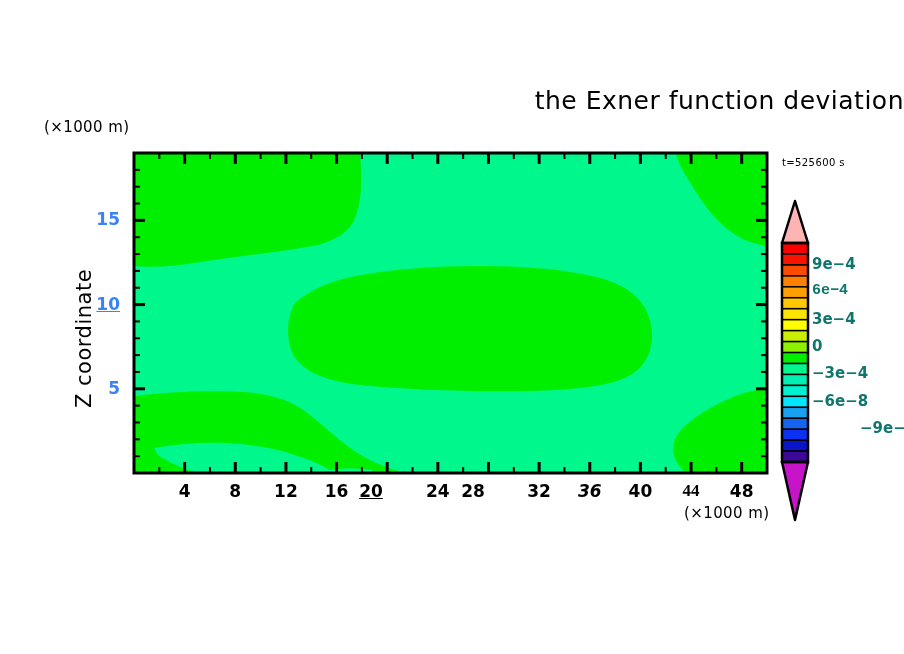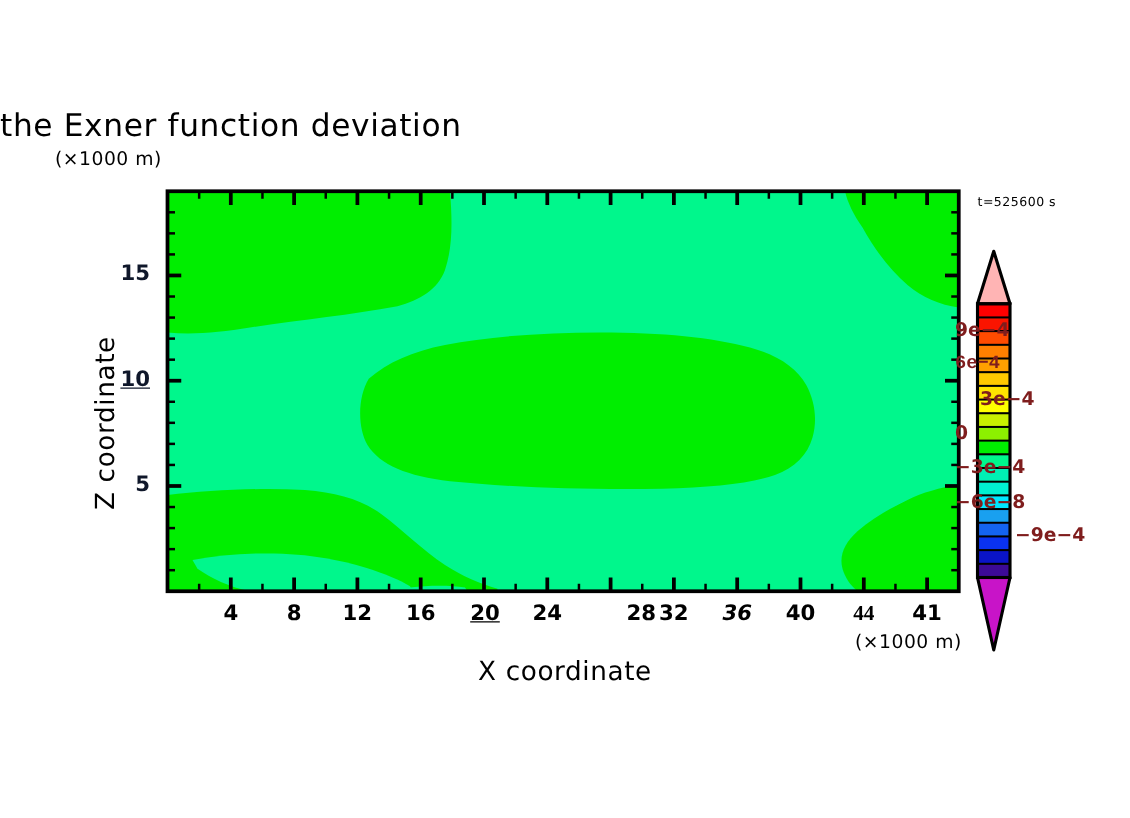--- a/index.html
+++ b/index.html
@@ -18,21 +18,21 @@
   .txt {
     position: absolute;
     color: #000000;
     white-space: nowrap;
     font-weight: 500;
   }
   #title {
     left: 0;
     top: 86px;
     width: 904px;
-    text-align: left;
+    text-align: right;
     font-size: 25px;
     letter-spacing: 0.5px;
   }
   #unit-top-left {
     left: 44px;
     top: 118px;
     font-size: 15px;
     letter-spacing: 0.4px;
   }
   #unit-bottom-right {
@@ -70,52 +70,51 @@
     color: #000;
     text-align: center;
     width: 40px;
     margin-left: -20px;
     font-weight: 600;
   }
   .ytick-label {
     position: absolute;
     left: 84px;
     font-size: 17px;
-    color: #0f172a;
+    color: #3b82f6;
     text-align: right;
     width: 36px;
     margin-top: -11px;
     font-weight: 600;
   }
   .cb-label {
     position: absolute;
-    left: 764px;
+    left: 812px;
     font-size: 15px;
-    color: #7f1d1d;
+    color: #0f766e;
     margin-top: -10px;
     font-weight: 600;
     white-space: nowrap;
   }
   svg { display: block; }
   #plot-svg {
     position: absolute;
     left: 0;
     top: 0;
   }
 </style>
 </head>
 <body>
 
 <div id="page">
 
   <div class="txt" id="title">the Exner function deviation</div>
   <div class="txt" id="unit-top-left">(×1000 m)</div>
   <div class="txt" id="time-label">t=525600 s</div>
   <div class="txt" id="unit-bottom-right">(×1000 m)</div>
-  <div class="txt" id="xlabel">X coordinate</div>
   <div class="txt" id="ylabel">Z coordinate</div>
 
   <svg id="plot-svg" width="904" height="654">
     <defs>
       <clipPath id="plotclip">
         <rect x="134" y="153" width="633" height="320"></rect>
       </clipPath>
     </defs>
 
     <g clip-path="url(#plotclip)">
@@ -297,37 +296,37 @@
       <polygon id="cb-cap-bottom" points="795,520 782,462 808,462" stroke="#000000" stroke-width="2.5" stroke-linejoin="round" fill="#c814c8"></polygon>
       <rect x="782" y="243" width="26" height="219" fill="none" stroke="#000000" stroke-width="2.5"></rect>
     </g>
   </svg>
 
   <div id="xtick-labels">
       <div class="xtick-label" style="left: 184.64px;">4</div>
       <div class="xtick-label" style="left: 235.28px;">8</div>
       <div class="xtick-label" style="left: 285.92px;">12</div>
       <div class="xtick-label" style="left: 336.56px;">16</div>
-      <div class="xtick-label" style="left: 388px; text-decoration: underline;">20</div>
+      <div class="xtick-label" style="left: 371px; text-decoration: underline;">20</div>
       <div class="xtick-label" style="left: 437.84px;">24</div>
-      <div class="xtick-label" style="left: 513px;">28</div>
+      <div class="xtick-label" style="left: 473px;">28</div>
       <div class="xtick-label" style="left: 539.12px;">32</div>
       <div class="xtick-label" style="left: 589.76px; font-style: italic;">36</div>
       <div class="xtick-label" style="left: 640.4px;">40</div>
       <div class="xtick-label" style="left: 691.04px; font-family: Liberation Serif, serif;">44</div>
-      <div class="xtick-label" style="left: 741.68px;">41</div>
+      <div class="xtick-label" style="left: 741.68px;">48</div>
     </div>
   <div id="ytick-labels">
       <div class="ytick-label" style="top: 388.789px;">5</div>
       <div class="ytick-label" style="top: 304.579px; text-decoration: underline;">10</div>
       <div class="ytick-label" style="top: 220.368px;">15</div>
     </div>
   <div id="cb-labels">
       <div class="cb-label" style="top: 264.9px;">9e−4</div>
       <div class="cb-label" style="top: 292.275px; font-family: Liberation Mono, monospace;">6e−4</div>
-      <div class="cb-label" style="top: 319.65px; margin-left: 20px;">3e−4</div>
+      <div class="cb-label" style="top: 319.65px;">3e−4</div>
       <div class="cb-label" style="top: 347.025px;">0</div>
       <div class="cb-label" style="top: 374.4px;">−3e−4</div>
       <div class="cb-label" style="top: 401.775px;">−6e−8</div>
       <div class="cb-label" style="top: 429.15px; margin-left: 48px;">−9e−4</div>
     </div>
 
 </div>
 
 </body></html>

